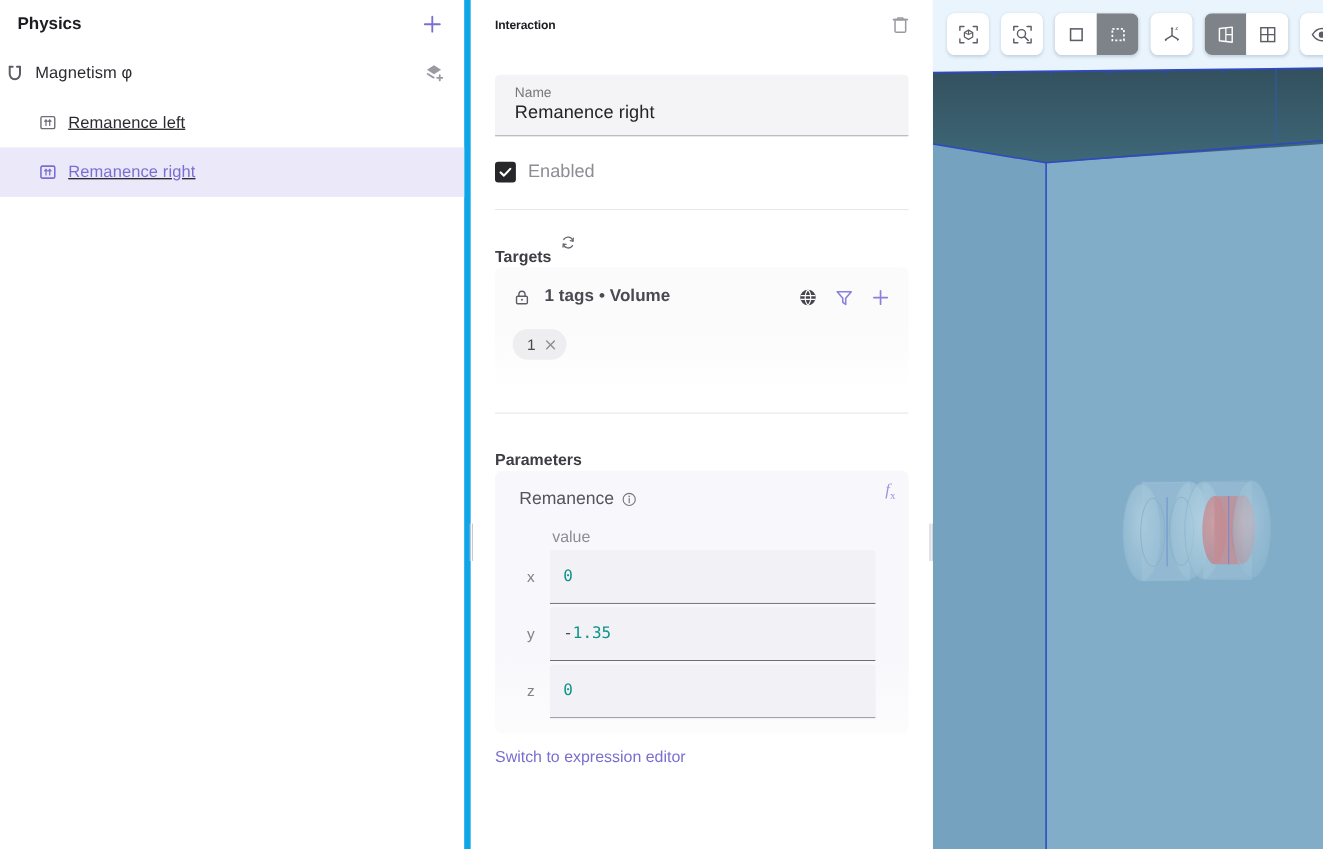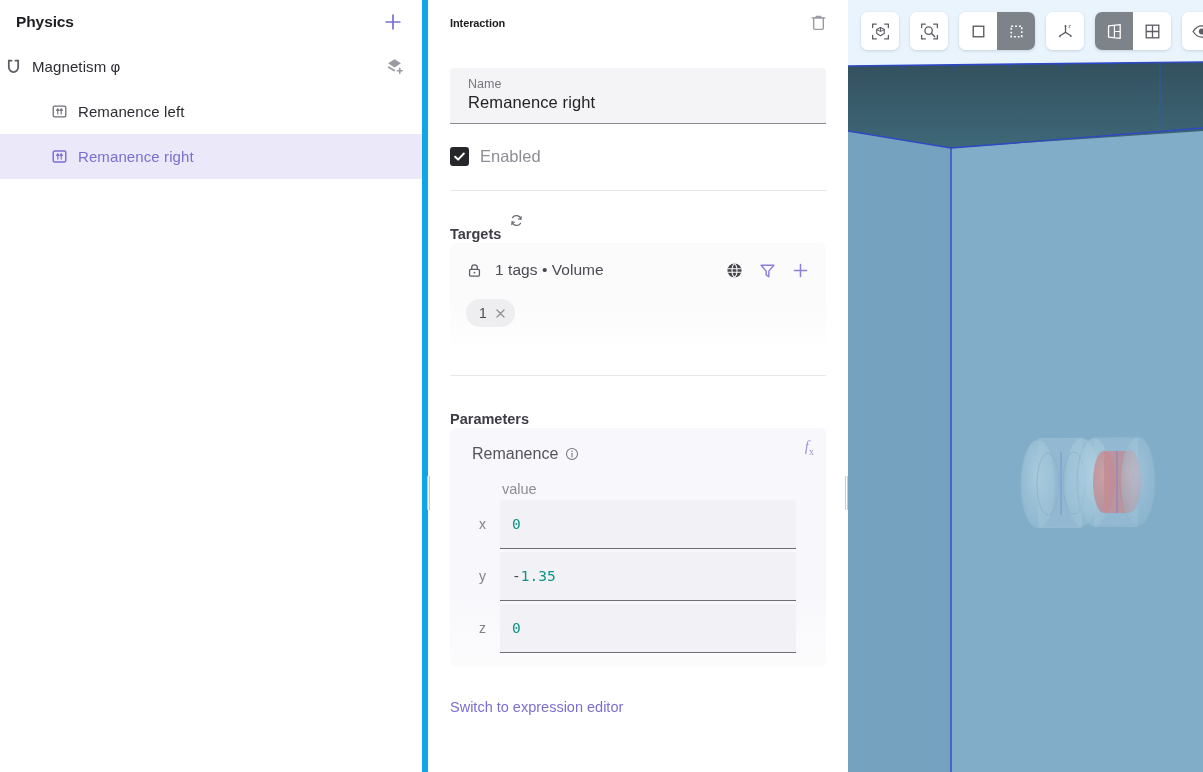--- a/index.html
+++ b/index.html
@@ -39,21 +39,21 @@
   .plus-btn svg { display:block; }
 
   .tree-row {
     height: 45px;
     display: flex; align-items: center;
     padding-left: 14px; padding-right: 14px;
     cursor: pointer;
     position: relative;
   }
   .tree-row.level1 { padding-left: 2px; }
-  .tree-row.level2 { padding-left: 48px; }
+  .tree-row.level2 { padding-left: 32px; text-decoration: underline; }
   .tree-row.selected { background: #ebe8f9; }
   .tree-icon {
     width: 22px; height: 22px;
     display: flex; align-items: center; justify-content: center;
     flex: 0 0 22px;
     margin-right: 8px;
   }
   .tree-label {
     font-size: 15px; color: #2b2b31;
     letter-spacing: 0.1px;
@@ -140,21 +140,21 @@
     background: linear-gradient(180deg, #fbfbfc 0%, #fbfbfc 55%, #ffffff 100%);
     border-radius: 6px;
     padding: 14px 16px 22px 16px;
     min-height: 110px;
   }
   .targets-head {
     display: flex; align-items: center;
     height: 26px;
   }
   .lock-icon { width: 20px; flex: 0 0 20px; display:flex; align-items:center; }
-  .targets-desc { font-size: 15.5px; color: #4a4a52; margin-left: 9px; letter-spacing: 0.05px; }
+  .targets-desc { font-size: 15.5px; color: #4a4a52; margin-left: 9px; letter-spacing: 0.05px; font-weight: bold; }
   .targets-actions { margin-left: auto; display: flex; align-items: center; gap: 14px; }
   .ta-btn { cursor: pointer; display: flex; align-items: center; justify-content: center; }
 
   .tag-chip {
     margin-top: 16px;
     display: inline-flex; align-items: center;
     background: #eeeef0;
     border-radius: 14px;
     height: 28px;
     padding: 0 8px 0 13px;
@@ -212,21 +212,21 @@
     border-radius: 3px 3px 0 0;
     padding: 0 12px;
     cursor: text;
     font-family: "DejaVu Sans Mono", monospace;
     font-size: 14.5px;
     color: #0d9488;
   }
   .vrow .vinput .neg { color: #4a4a52; }
 
   .switch-link {
-    margin: 32px 0 0 22px;
+    margin: 14px 0 0 22px;
     font-size: 14.5px; color: #7a6fd0;
     cursor: pointer;
   }
 
   
   .viewport {
     flex: 1 1 auto; height: 772px;
     position: relative;
     overflow: hidden;
     background: #e4f1fb;

